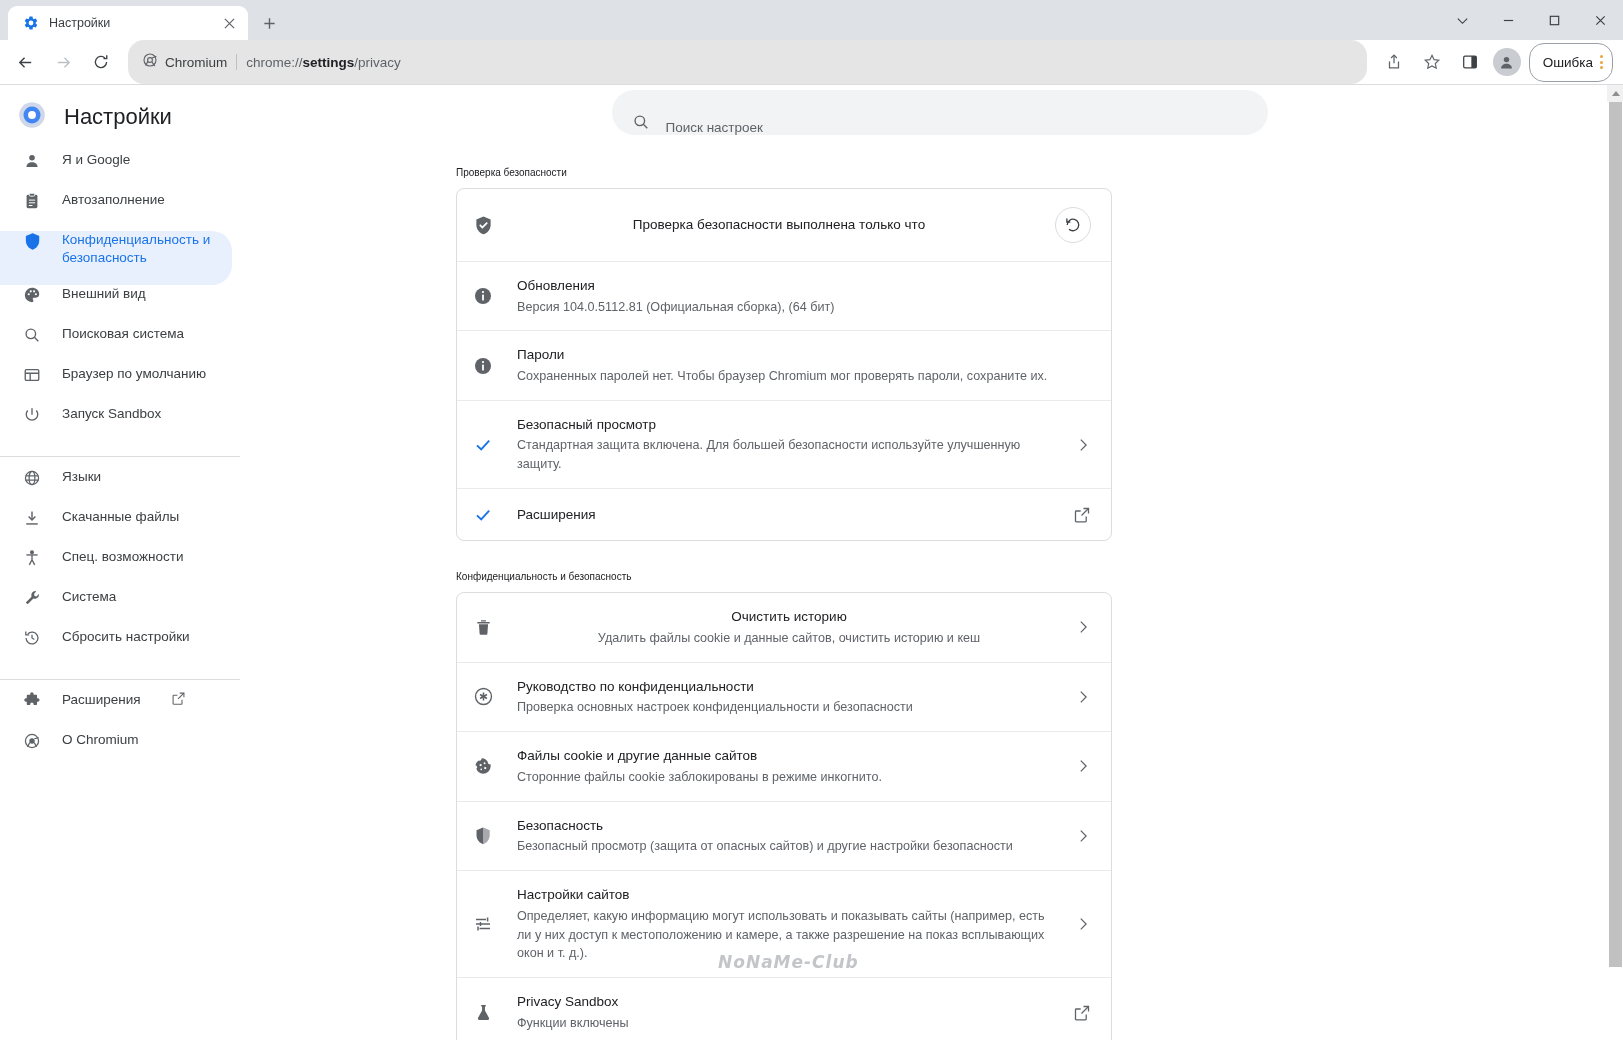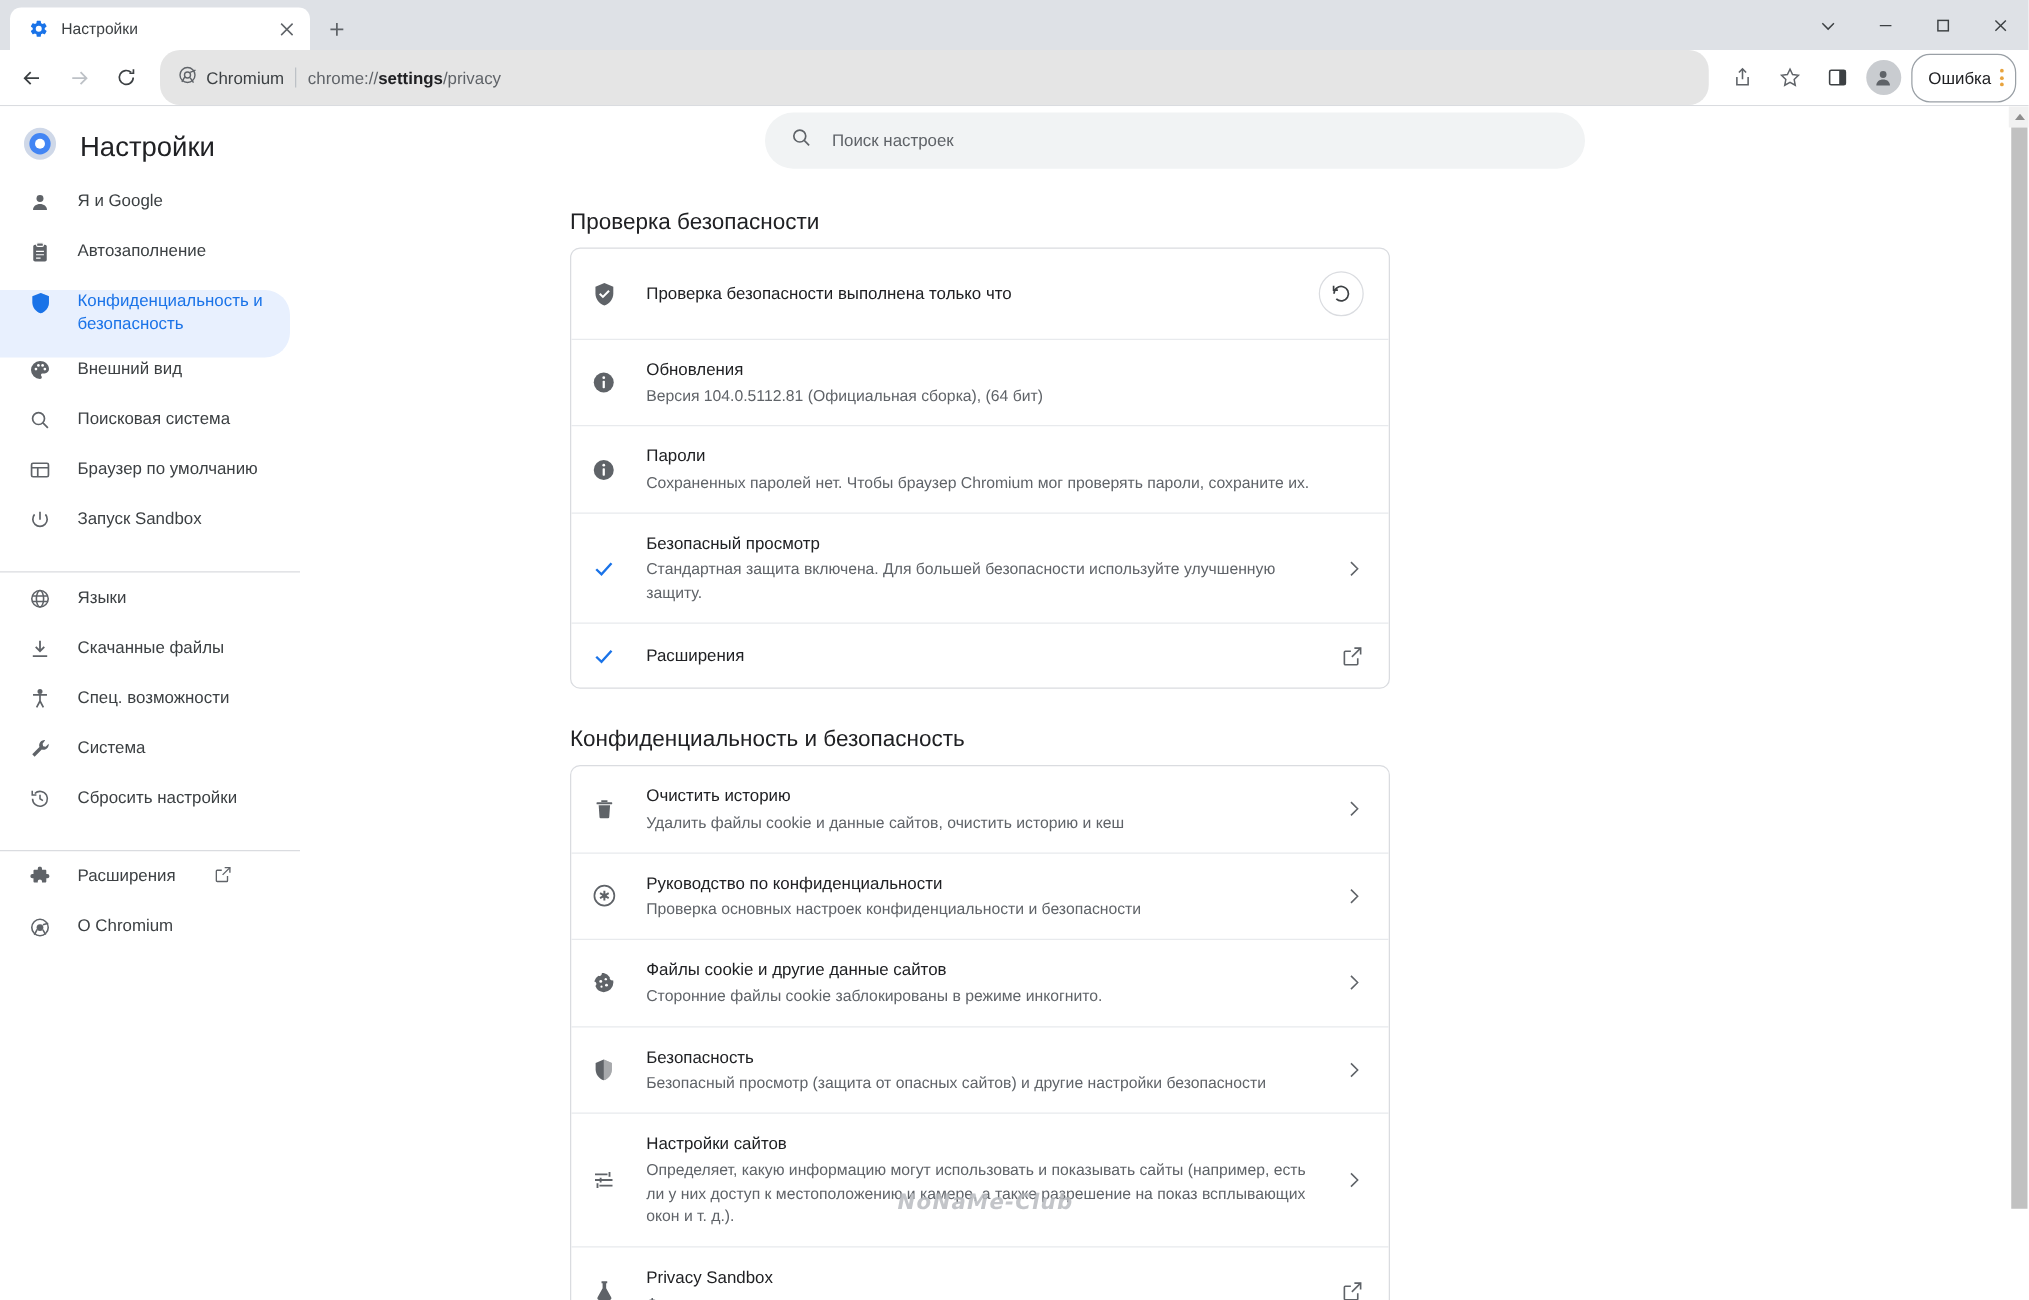--- a/index.html
+++ b/index.html
@@ -159,55 +159,55 @@
     background: #ffffff;
     display: flex; justify-content: center;
     padding-top: 5px;
     z-index: 5;
   }
   .search-inner {
     width: 656px;
     height: 45px;
     background: #f1f3f4;
     border-radius: 23px;
-    display: flex; align-items: center;
+    display: flex; align-items: flex-end;
     padding: 0 20px; gap: 16px;
   }
   .search-ph { font-size: 13.5px; color: #5f6368; }
 
   .scrollarea {
     position: absolute; top: 58px; left: 0; right: 0; bottom: 0;
     overflow: hidden;
   }
   .col {
     width: 656px;
     margin-left: 0;
     padding-left: 0;
     position: relative;
     left: 456px;
   }
   .sec-title {
-    font-size: 18px; color: #1a73e8;
+    font-size: 10px; color: #1a73e8;
     padding: 24px 0 10px 0;
     color: #202124;
   }
   .card {
     background: #ffffff;
     border: 1px solid #dadce0;
     border-radius: 8px;
     overflow: hidden;
   }
   .row {
     display: flex; align-items: center;
     gap: 0;
     padding: 14px 20px 14px 14px;
     border-top: 1px solid #e8eaed;
     min-height: 52px;
   }
-  .row:first-child { border-top: none; }
+  .row:first-child { border-top: none; text-align: center; }
   .row-ico {
     width: 24px; flex: 0 0 24px;
     display: flex; align-items: center; justify-content: center;
     color: #5f6368;
     margin-right: 22px;
   }
   .row-body { flex: 1 1 auto; min-width: 0; }
   .row-title { font-size: 13.5px; color: #202124; line-height: 1.45; }
   .row-sub { font-size: 12.6px; color: #5f6368; line-height: 1.5; margin-top: 2px; }
   .row-end { flex: 0 0 auto; margin-left: 14px; display: flex; align-items: center; color: #5f6368; }

